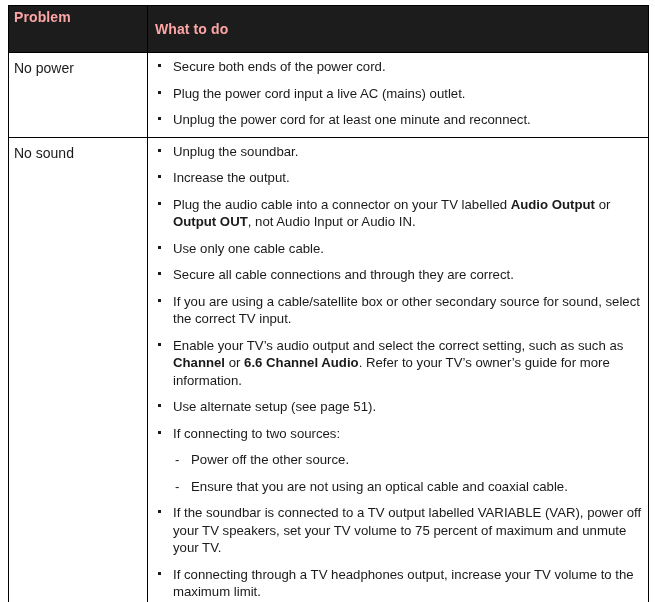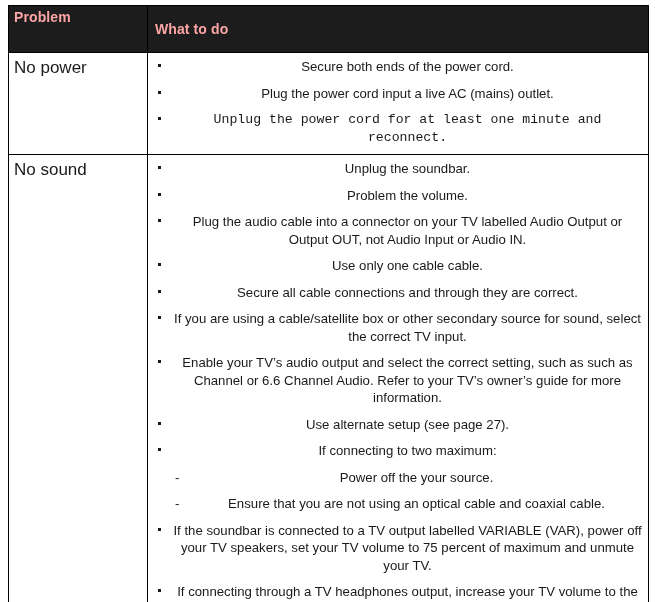--- a/index.html
+++ b/index.html
@@ -49,46 +49,45 @@
     font-size: 14px;
     letter-spacing: 0.1px;
     height: 27px;
     text-align: left;
   }
   thead th.th-problem { padding: 3px 0 4px 5px; }
   thead th.th-todo { padding: 15px 0 4px 7px; border-left: 1px solid #6e6e6e; }
 
   
   td.problem-cell {
-    font-size: 17px;
+    font-size: 14px;
     color: #1a1a1a;
     padding: 7px 0 0 5px;
     line-height: 16px;
   }
 
   td.todo-cell {
     padding: 5px 6px 7px 7px;
   }
 
   ul.bullets {
     list-style: none;
     margin: 0;
     padding: 0;
-    text-align: center;
   }
 
   ul.bullets > li.bullet-item {
     position: relative;
     padding-left: 18px;
     margin: 0 0 9px 0;
     font-size: 13.2px;
     line-height: 17.5px;
     color: #1a1a1a;
   }
-  ul.bullets > li.bullet-item:last-child { margin-bottom: 1px; font-family: Liberation Mono, monospace; }
+  ul.bullets > li.bullet-item:last-child { margin-bottom: 1px; }
 
   ul.bullets > li.bullet-item > .bullet-mark {
     position: absolute;
     left: 3px;
     top: 6px;
     width: 3px;
     height: 3px;
     background: #1a1a1a;
   }
 
@@ -108,21 +107,21 @@
   ul.subbullets > li.subbullet-item:last-child { margin-bottom: 0; }
   ul.subbullets > li.subbullet-item > .dash-mark {
     position: absolute;
     left: 2px;
     top: 0;
     font-size: 13.2px;
     line-height: 17.5px;
     color: #1a1a1a;
   }
 
-  .rich strong { font-weight: normal; }
+  .rich strong { font-weight: bold; }
 </style>
 </head>
 <body>
 
 <div class="page">
 
   <table class="troubleshoot-table">
     <colgroup>
       <col class="col-problem">
       <col class="col-todo">
@@ -142,29 +141,29 @@
               <li class="bullet-item"><span class="bullet-mark"></span><span class="rich">Plug the power cord input a live AC (mains) outlet.</span></li>
               <li class="bullet-item"><span class="bullet-mark"></span><span class="rich">Unplug the power cord for at least one minute and reconnect.</span></li>
             </ul>
           </td>
         </tr>
         <tr>
           <td class="problem-cell">No sound</td>
           <td class="todo-cell">
             <ul class="bullets">
               <li class="bullet-item"><span class="bullet-mark"></span><span class="rich">Unplug the soundbar.</span></li>
-              <li class="bullet-item"><span class="bullet-mark"></span><span class="rich">Problem the volume.</span></li>
+              <li class="bullet-item"><span class="bullet-mark"></span><span class="rich">Increase the output.</span></li>
               <li class="bullet-item"><span class="bullet-mark"></span><span class="rich">Plug the audio cable into a connector on your TV labelled <strong>Audio Output</strong> or <strong>Output OUT</strong>, not Audio Input or Audio IN.</span></li>
               <li class="bullet-item"><span class="bullet-mark"></span><span class="rich">Use only one cable cable.</span></li>
               <li class="bullet-item"><span class="bullet-mark"></span><span class="rich">Secure all cable connections and through they are correct.</span></li>
               <li class="bullet-item"><span class="bullet-mark"></span><span class="rich">If you are using a cable/satellite box or other secondary source for sound, select the correct TV input.</span></li>
               <li class="bullet-item"><span class="bullet-mark"></span><span class="rich">Enable your TV’s audio output and select the correct setting, such as such as <strong>Channel</strong> or <strong>6.6 Channel Audio</strong>. Refer to your TV’s owner’s guide for more information.</span></li>
-              <li class="bullet-item"><span class="bullet-mark"></span><span class="rich">Use alternate setup (see page 27).</span></li>
-              <li class="bullet-item"><span class="bullet-mark"></span><span class="rich">If connecting to two maximum:</span><ul class="subbullets">
-                  <li class="subbullet-item"><span class="dash-mark">-</span><span>Power off the your source.</span></li>
+              <li class="bullet-item"><span class="bullet-mark"></span><span class="rich">Use alternate setup (see page 51).</span></li>
+              <li class="bullet-item"><span class="bullet-mark"></span><span class="rich">If connecting to two sources:</span><ul class="subbullets">
+                  <li class="subbullet-item"><span class="dash-mark">-</span><span>Power off the other source.</span></li>
                   <li class="subbullet-item"><span class="dash-mark">-</span><span>Ensure that you are not using an optical cable and coaxial cable.</span></li>
                 </ul></li>
               <li class="bullet-item"><span class="bullet-mark"></span><span class="rich">If the soundbar is connected to a TV output labelled VARIABLE (VAR), power off your TV speakers, set your TV volume to 75 percent of maximum and unmute your TV.</span></li>
               <li class="bullet-item"><span class="bullet-mark"></span><span class="rich">If connecting through a TV headphones output, increase your TV volume to the maximum limit.</span></li>
               <li class="bullet-item"><span class="rich">Unplug the power cord for at least one minute and reconnect.</span></li>
             </ul>
           </td>
         </tr>
       </tbody>
   </table>

